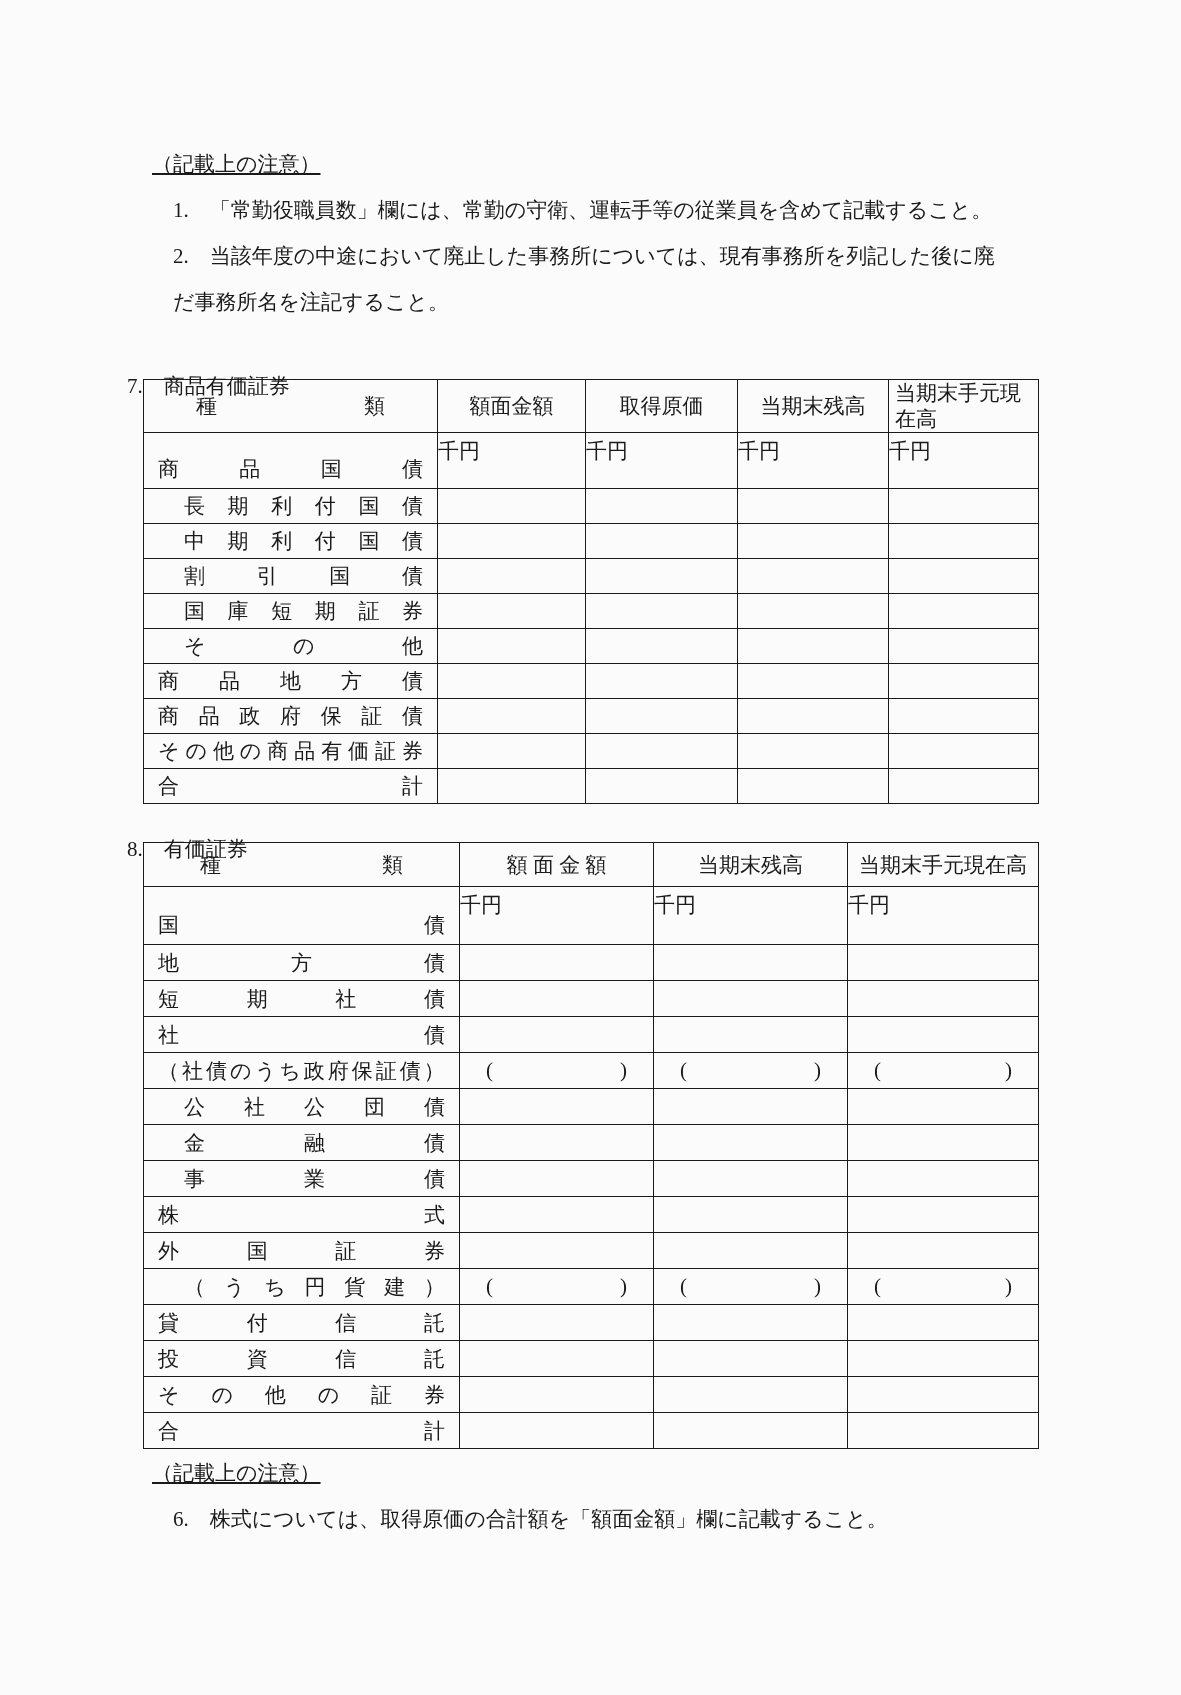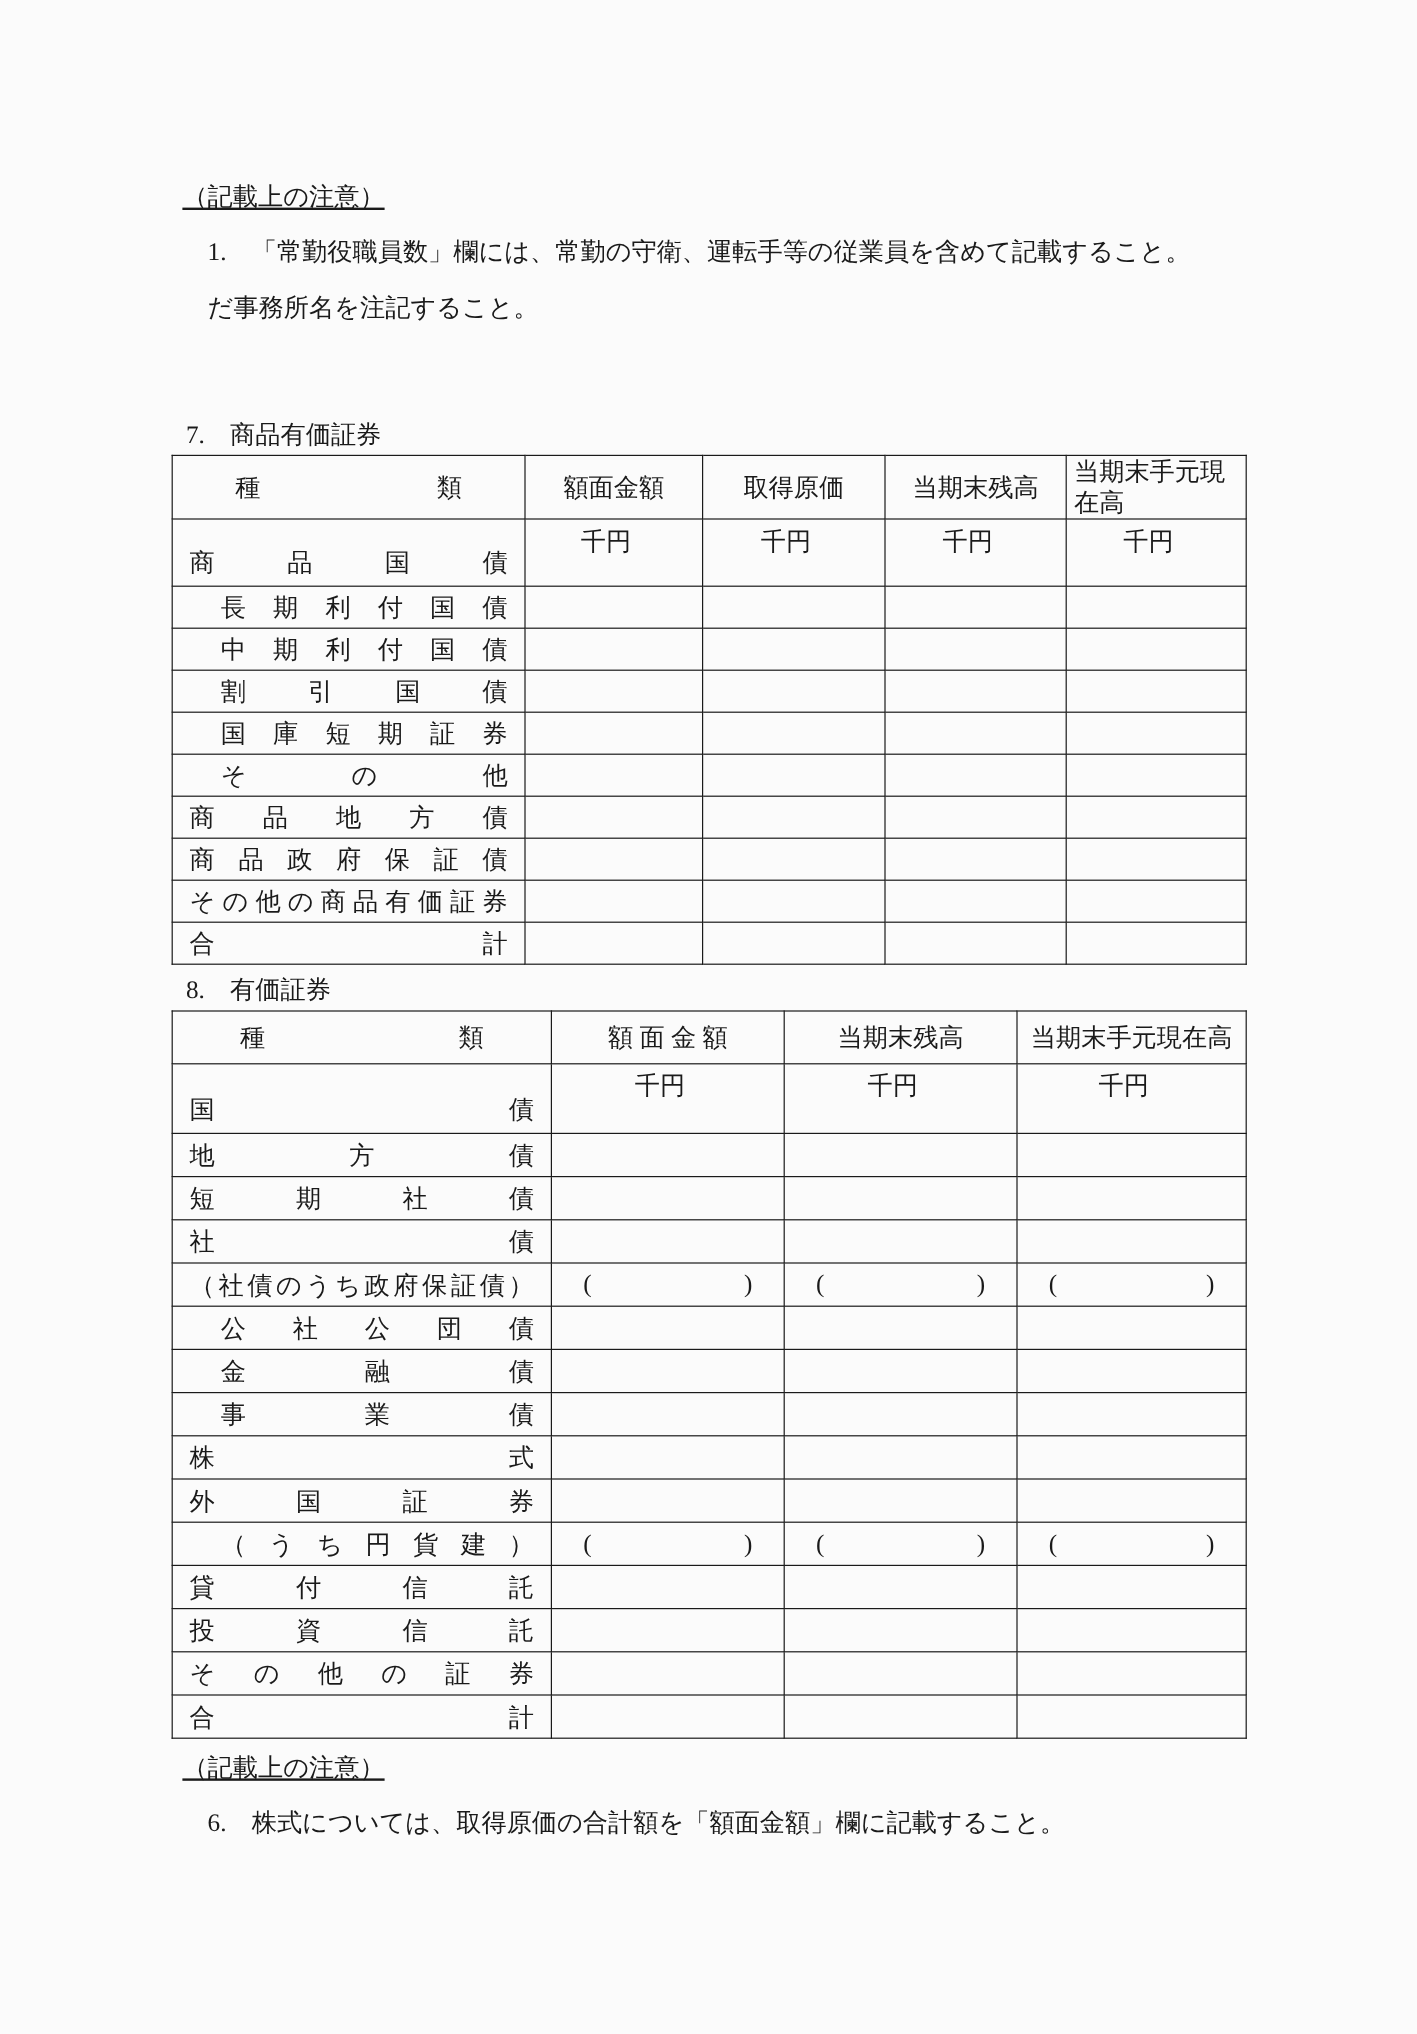--- a/index.html
+++ b/index.html
@@ -7,51 +7,52 @@
     width:1181px;height:1695px;position:relative;overflow:hidden;
     background:#fbfbfb;color:#1a1a1a;
     font-family:"Liberation Serif","DejaVu Serif",serif;
     font-size:21px;
   }
   .notes{position:absolute;line-height:35px;white-space:nowrap;}
   .notes-top{left:143px;top:147px;}
   .notes-bottom{left:143px;top:1456px;}
   .note-title{padding-left:9px;text-decoration:underline;}
   .note-line{padding-left:30px;margin-top:11px;}
-  .section-title{position:absolute;left:155px;line-height:32px;white-space:nowrap;}
+  .section-title{position:absolute;left:127px;line-height:32px;white-space:nowrap;margin-top:24px;}
   #section7-title{top:346px;}
   #section8-title{top:809px;}
   table{position:absolute;left:143px;border-collapse:collapse;table-layout:fixed;background:transparent;}
   #table7{top:379px;width:896px;}
   #table8{top:842px;width:896px;}
   th,td{border:1px solid #1a1a1a;padding:0;font-weight:normal;overflow:hidden;vertical-align:middle;}
   th{text-align:center;}
   .t7 .header-row{height:53px;}
   .t7 .unit-row{height:56px;}
   .t7 .data-row{height:35px;}
   .t8 .header-row{height:44px;}
   .t8 .unit-row{height:58px;}
   .t8 .data-row{height:36px;}
   .justify{display:flex;justify-content:space-between;padding:0 14px;}
   .kind-cell .justify{padding:0 52px;}
   .t8 .kind-cell .justify{padding:0 56px;}
   .indent .justify{padding-left:40px;}
   .wrap-header{text-align:left;padding:0 6px;line-height:26px;white-space:normal;}
   .unit-label-cell{vertical-align:bottom;}
   .unit-label-cell .justify{margin-bottom:5px;}
-  .unit-cell{vertical-align:top;text-align:center;padding:4px 13px 0 0;}
+  .unit-cell{vertical-align:top;text-align:left;padding:4px 13px 0 0;}
   .paren-wrap{display:flex;justify-content:space-between;padding:0 26px;}
 </style>
 </head>
 <body>
 
 <div class="notes notes-top">
   <div class="note-title">（記載上の注意）</div>
   <div>
       <div class="note-line">1.　「常勤役職員数」欄には、常勤の守衛、運転手等の従業員を含めて記載すること。</div>
+      <div class="note-line">2.　当該年度の中途において廃止した事務所については、現有事務所を列記した後に廃</div>
       <div class="note-line">だ事務所名を注記すること。</div>
     </div>
 </div>
 
 <div class="section-title" id="section7-title">7.　商品有価証券</div>
 
 <table id="table7" class="t7">
     <colgroup>
       <col style="width: 294px;">
       <col style="width: 148px;">

